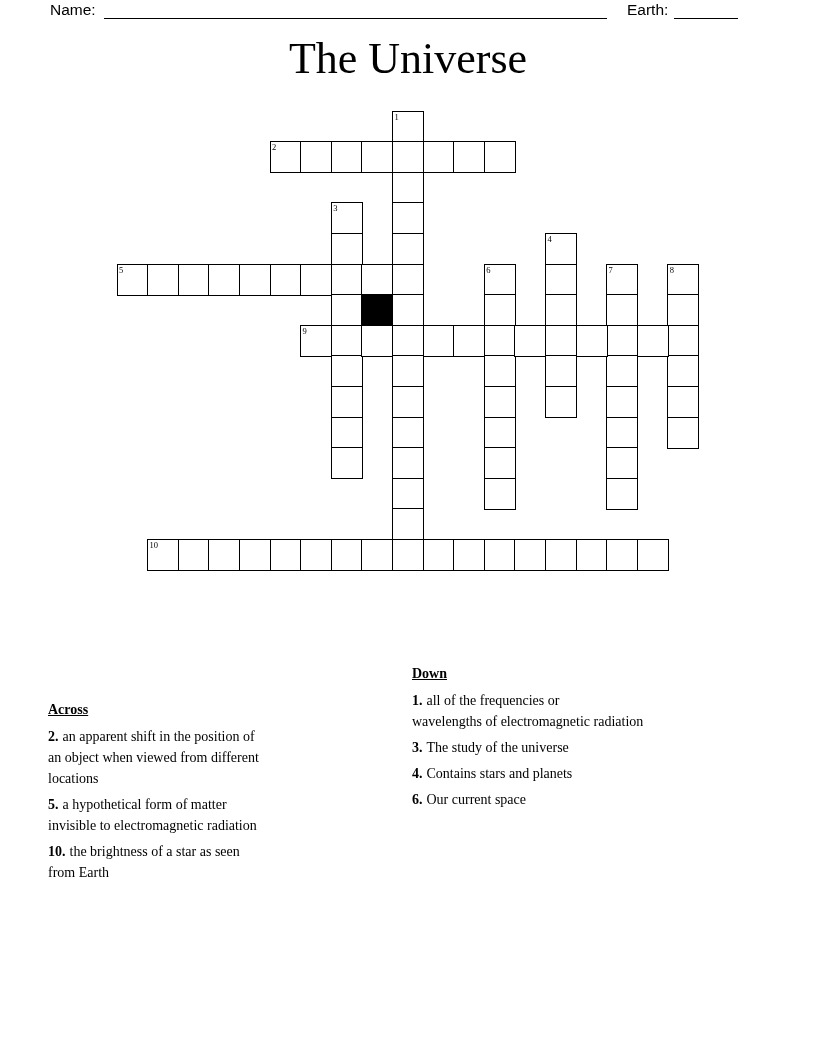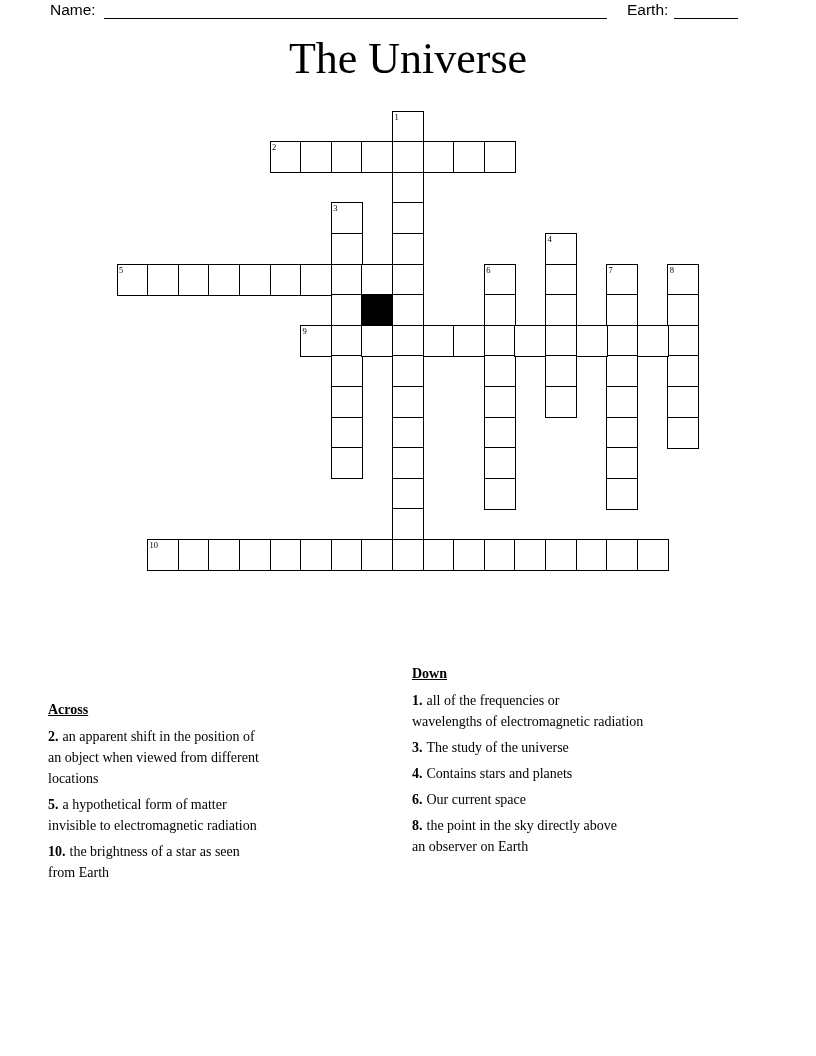--- a/index.html
+++ b/index.html
@@ -166,18 +166,16 @@
   </div>
 
   <div class="abs clue-col down-col">
     <div class="clue-heading">Down</div>
     <div>
         <div class="clue"><span class="num">1.</span><span class="txt">all of the frequencies or
 wavelengths of electromagnetic radiation</span></div>
         <div class="clue"><span class="num">3.</span><span class="txt">The study of the universe</span></div>
         <div class="clue"><span class="num">4.</span><span class="txt">Contains stars and planets</span></div>
         <div class="clue"><span class="num">6.</span><span class="txt">Our current space</span></div>
-        <div class="clue"><span class="num">8.</span><span class="txt">the point in the sky directly above
-an observer on Earth</span></div>
       </div>
   </div>
 
 </div>
 
 </body></html>

